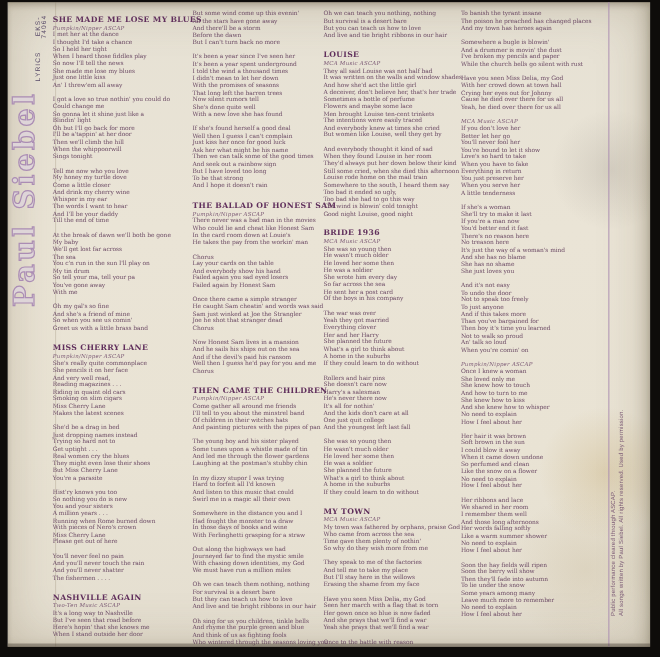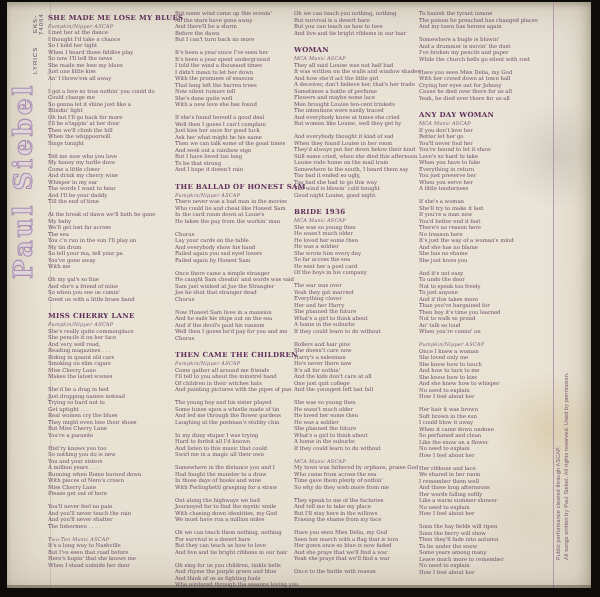--- a/index.html
+++ b/index.html
@@ -137,20 +137,21 @@
       <div class="lyric">Running when Rome burned down</div>
       <div class="lyric">With pieces of Nero's crown</div>
       <div class="lyric">Miss Cherry Lane</div>
       <div class="lyric">Please get out of here</div>
       <div class="gap"></div>
       <div class="lyric">You'll never feel no pain</div>
       <div class="lyric">And you'll never touch the rain</div>
       <div class="lyric">And you'll never shatter</div>
       <div class="lyric">The fishermen . . . .</div>
       <div class="gap"></div>
+      <div class="song-title">NASHVILLE AGAIN</div>
       <div class="credit">Two-Ten Music  ASCAP</div>
       <div class="lyric">It's a long way to Nashville</div>
       <div class="lyric">But I've seen that road before</div>
       <div class="lyric">Here's hopin' that she knows me</div>
       <div class="lyric">When I stand outside her door</div>
     </div>
   <div class="col" style="left:168px;width:121px;">
       <div class="lyric">But some wind come up this evenin'</div>
       <div class="lyric">All the stars have gone away</div>
       <div class="lyric">And there'll be a storm</div>
@@ -238,21 +239,21 @@
       <div class="lyric">And rhyme the purple green and blue</div>
       <div class="lyric">And think of us as fighting fools</div>
       <div class="lyric">Who wintered through the seasons loving you</div>
     </div>
   <div class="col" style="left:287px;width:121px;">
       <div class="lyric">Oh we can teach you nothing, nothing</div>
       <div class="lyric">But survival is a desert bare</div>
       <div class="lyric">But you can teach us how to love</div>
       <div class="lyric">And live and tie bright ribbons in our hair</div>
       <div class="gap"></div>
-      <div class="song-title">WOMAN</div>
+      <div class="song-title">LOUISE</div>
       <div class="credit">MCA Music  ASCAP</div>
       <div class="lyric">They all said Louise was not half bad</div>
       <div class="lyric">It was written on the walls and window shades</div>
       <div class="lyric">And how she'd act the little girl</div>
       <div class="lyric">A deceiver, don't believe her, that's her trade</div>
       <div class="lyric">Sometimes a bottle of perfume</div>
       <div class="lyric">Flowers and maybe some lace</div>
       <div class="lyric">Men brought Louise ten-cent trinkets</div>
       <div class="lyric">The intentions were easily traced</div>
       <div class="lyric">And everybody knew at times she cried</div>
@@ -300,20 +301,21 @@
       <div class="gap"></div>
       <div class="lyric">She was so young then</div>
       <div class="lyric">He wasn't much older</div>
       <div class="lyric">He loved her some then</div>
       <div class="lyric">He was a soldier</div>
       <div class="lyric">She planned the future</div>
       <div class="lyric">What's a girl to think about</div>
       <div class="lyric">A home in the suburbs</div>
       <div class="lyric">If they could learn to do without</div>
       <div class="gap"></div>
+      <div class="song-title">MY TOWN</div>
       <div class="credit">MCA Music  ASCAP</div>
       <div class="lyric">My town was fathered by orphans, praise God</div>
       <div class="lyric">Who came from across the sea</div>
       <div class="lyric">Time gave them plenty of nothin'</div>
       <div class="lyric">So why do they wish more from me</div>
       <div class="gap"></div>
       <div class="lyric">They speak to me of the factories</div>
       <div class="lyric">And tell me to take my place</div>
       <div class="lyric">But I'll stay here in the willows</div>
       <div class="lyric">Erasing the shame from my face</div>
@@ -335,21 +337,20 @@
       <div class="lyric">And a drummer is movin' the dust</div>
       <div class="lyric">I've broken my pencils and paper</div>
       <div class="lyric">While the church bells go silent with rust</div>
       <div class="gap"></div>
       <div class="lyric">Have you seen Miss Delia, my God</div>
       <div class="lyric">With her crowd down at town hall</div>
       <div class="lyric">Crying her eyes out for Johnny</div>
       <div class="lyric">Cause he died over there for us all</div>
       <div class="lyric">Yeah, he died over there for us all</div>
       <div class="gap"></div>
-      <div class="song-title">ANY DAY WOMAN</div>
       <div class="credit">MCA Music  ASCAP</div>
       <div class="lyric">If you don't love her</div>
       <div class="lyric">Better let her go</div>
       <div class="lyric">You'll never fool her</div>
       <div class="lyric">You're bound to let it show</div>
       <div class="lyric">Love's so hard to take</div>
       <div class="lyric">When you have to fake</div>
       <div class="lyric">Everything in return</div>
       <div class="lyric">You just preserve her</div>
       <div class="lyric">When you serve her</div>

